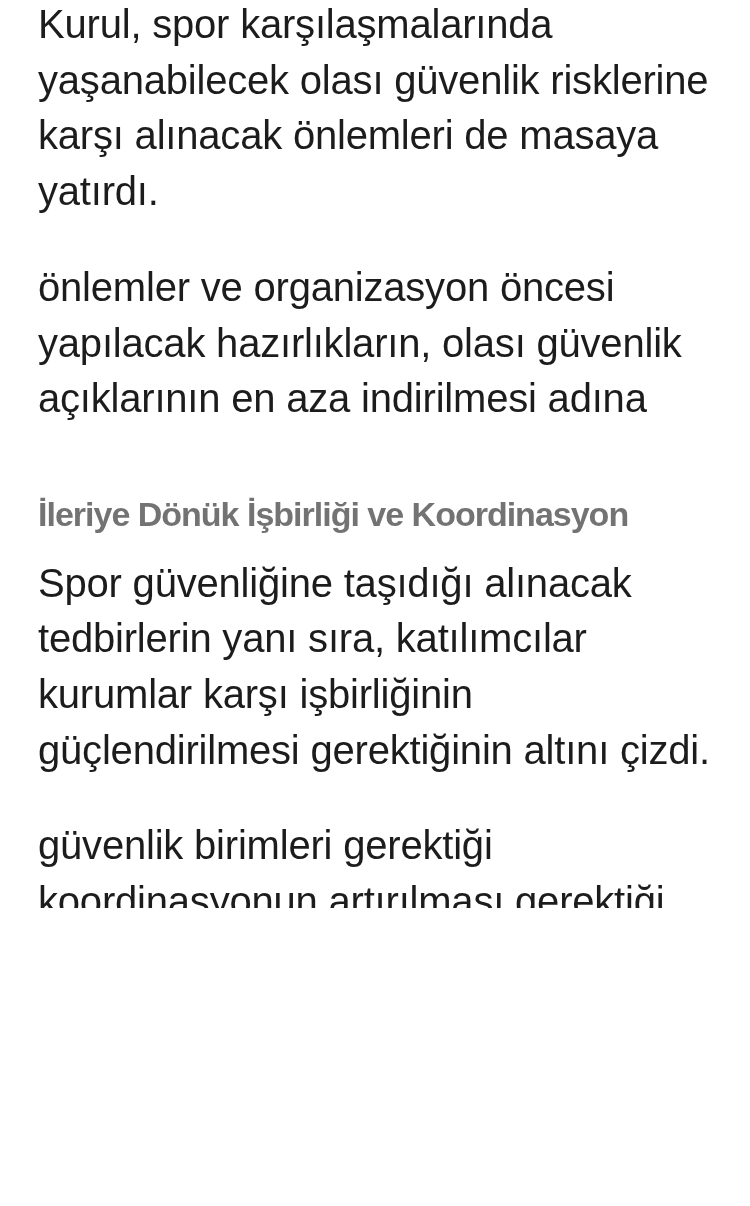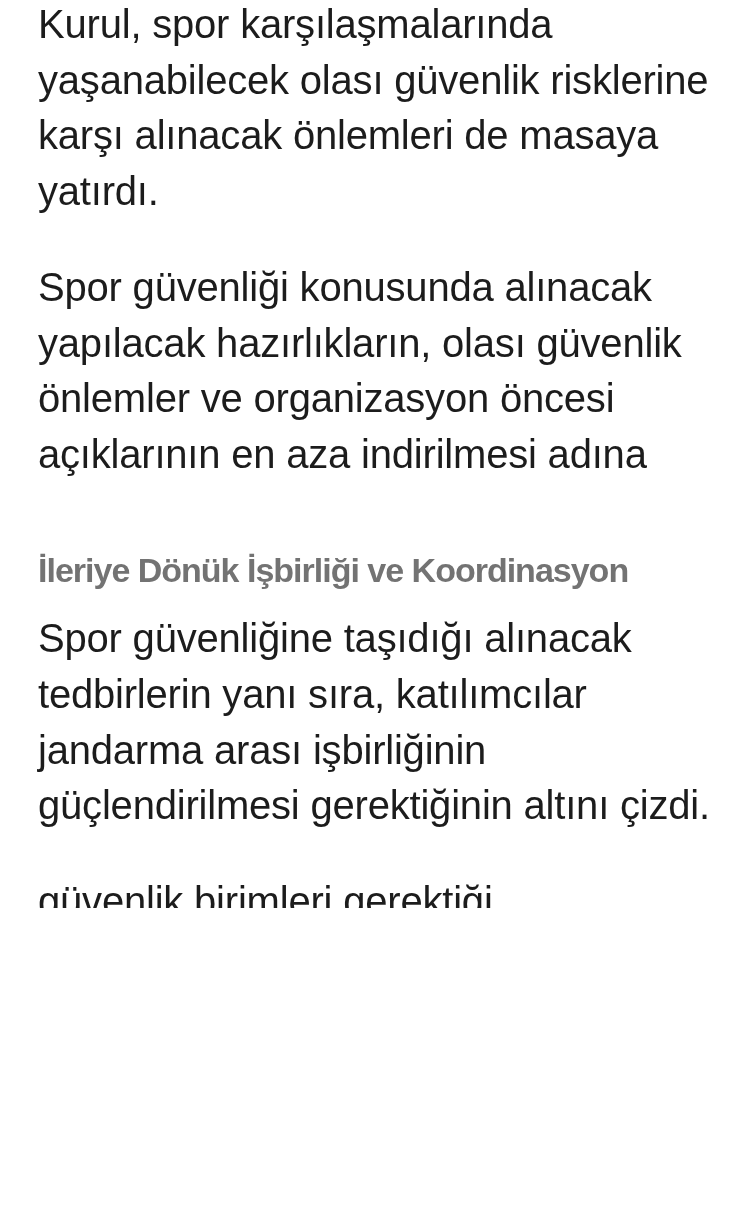--- a/index.html
+++ b/index.html
@@ -72,34 +72,33 @@
   <div class="article">
 
     <p class="para">
       <span class="line">Kurul, spor karşılaşmalarında</span>
       <span class="line">yaşanabilecek olası güvenlik risklerine</span>
       <span class="line">karşı alınacak önlemleri de masaya</span>
       <span class="line">yatırdı.</span>
     </p>
 
     <p class="para">
-      <span class="line">Spor güvenliği konusunda alınacak</span>
+      <span class="line">önlemler ve organizasyon öncesi</span>
       <span class="line">yapılacak hazırlıkların, olası güvenlik</span>
-      <span class="line">önlemler ve organizasyon öncesi</span>
       <span class="line">açıklarının en aza indirilmesi adına</span>
     </p>
 
     <h2 class="section-heading">
       <span class="line">İleriye Dönük İşbirliği ve Koordinasyon</span>
     </h2>
 
     <p class="para">
       <span class="line">Spor güvenliğine taşıdığı alınacak</span>
       <span class="line">tedbirlerin yanı sıra, katılımcılar</span>
-      <span class="line">jandarma arası işbirliğinin</span>
+      <span class="line">kurumlar karşı işbirliğinin</span>
       <span class="line">güçlendirilmesi gerektiğinin altını çizdi.</span>
     </p>
 
     <p class="para">
       <span class="line">güvenlik birimleri gerektiği</span>
       <span class="line">koordinasyonun artırılması gerektiği</span>
       <span class="line">vurgulandı.</span>
     </p>
 
   </div>

